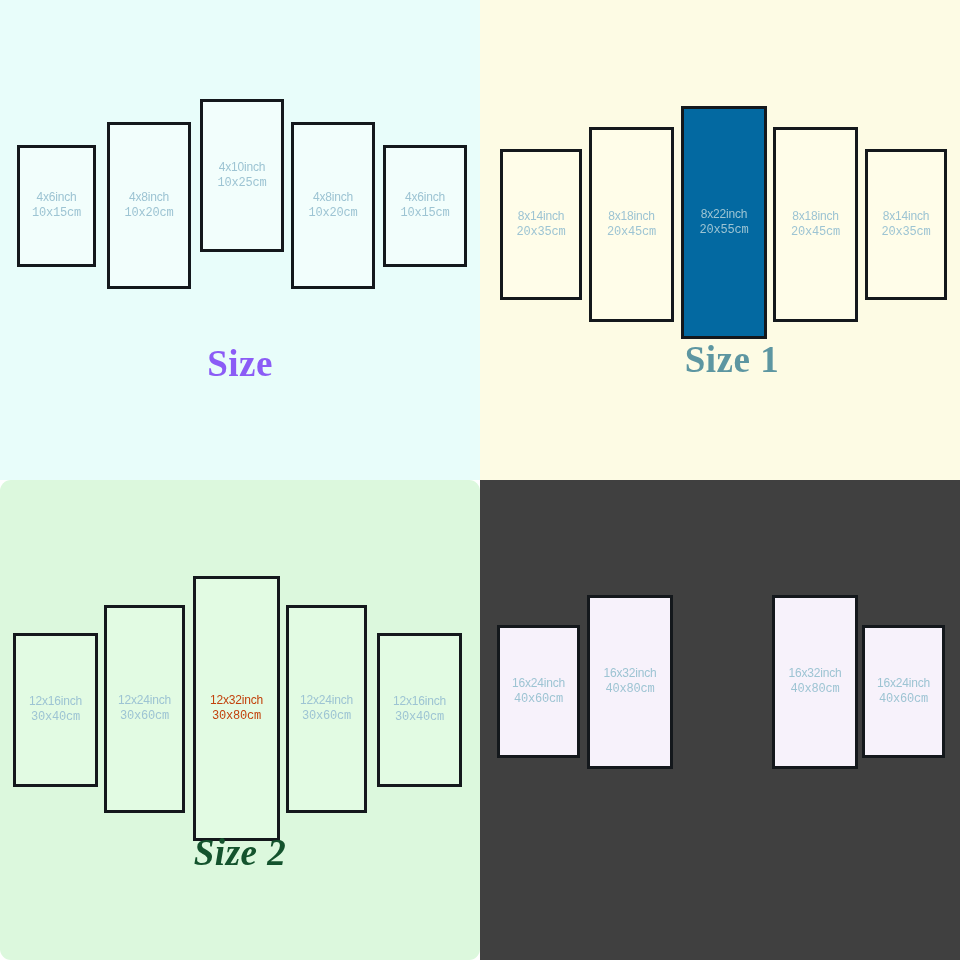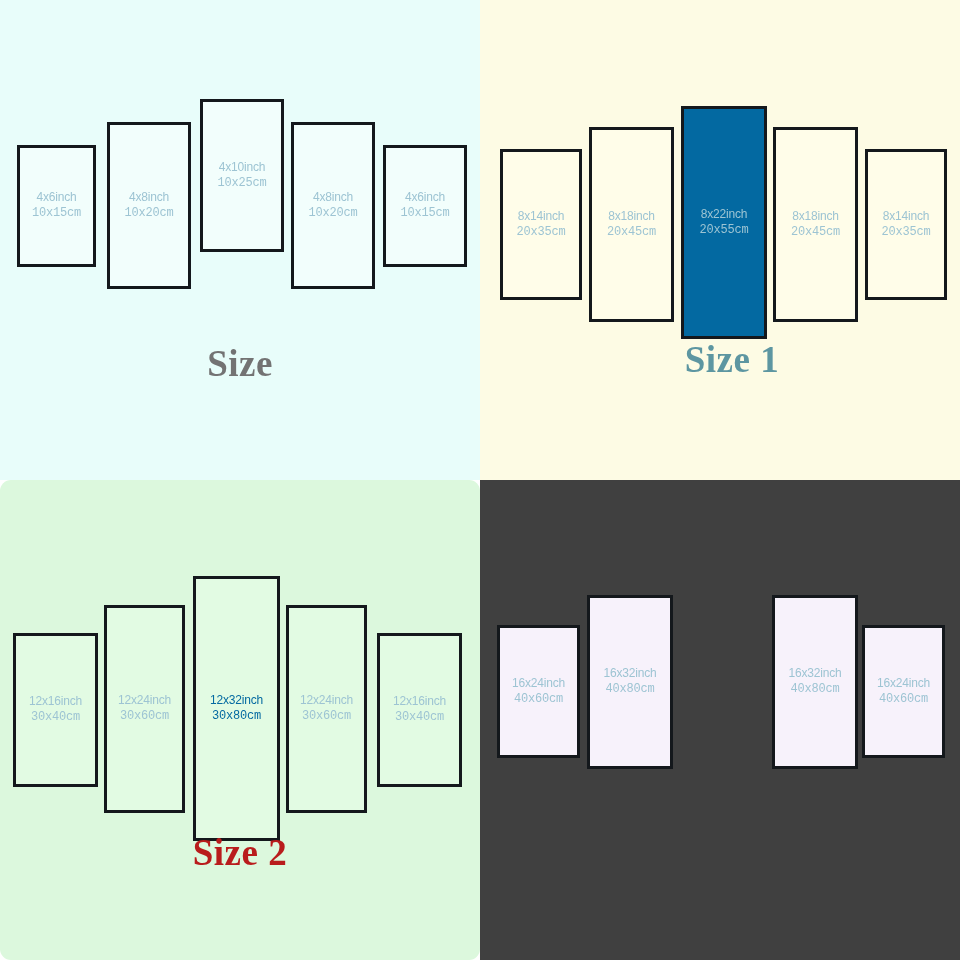--- a/index.html
+++ b/index.html
@@ -83,21 +83,21 @@
         <div class="panel" style="left: 200px; top: 99px; width: 84px; height: 153px; background: rgb(242, 254, 252); border-color: rgb(20, 24, 28);">
           <div class="panel-label" style="color: rgb(157, 196, 211);"><span class="l1">4x10inch</span><span class="l2">10x25cm</span></div>
         </div>
         <div class="panel" style="left: 291px; top: 122px; width: 84px; height: 167px; background: rgb(242, 254, 252); border-color: rgb(20, 24, 28);">
           <div class="panel-label" style="color: rgb(157, 196, 211);"><span class="l1">4x8inch</span><span class="l2">10x20cm</span></div>
         </div>
         <div class="panel" style="left: 383px; top: 145px; width: 84px; height: 122px; background: rgb(242, 254, 252); border-color: rgb(20, 24, 28);">
           <div class="panel-label" style="color: rgb(157, 196, 211);"><span class="l1">4x6inch</span><span class="l2">10x15cm</span></div>
         </div>
       </div>
-      <div class="quadrant-title" style="top: 342px; color: #737373;">Size</div>
+      <div class="quadrant-title" style="top: 342px; color: #8b5cf6;">Size</div>
     </div>
     <div class="quadrant" style="background: rgb(253, 251, 228);">
       <div class="panels">
         <div class="panel" style="left: 20px; top: 149px; width: 82px; height: 151px; background: rgb(255, 253, 233); border-color: rgb(20, 24, 28);">
           <div class="panel-label" style="color: rgb(157, 196, 211);"><span class="l1">8x14inch</span><span class="l2">20x35cm</span></div>
         </div>
         <div class="panel" style="left: 109px; top: 127px; width: 85px; height: 195px; background: rgb(255, 253, 233); border-color: rgb(20, 24, 28);">
           <div class="panel-label" style="color: rgb(157, 196, 211);"><span class="l1">8x18inch</span><span class="l2">20x45cm</span></div>
         </div>
         <div class="panel" style="left: 201px; top: 106px; width: 86px; height: 233px; background: #0369a1; border-color: rgb(20, 24, 28);">
@@ -114,30 +114,30 @@
     </div>
     <div class="quadrant" style="background: rgb(220, 248, 221); border-radius: 11px;">
       <div class="panels">
         <div class="panel" style="left: 13px; top: 153px; width: 85px; height: 154px; background: rgb(226, 251, 227); border-color: rgb(20, 24, 28);">
           <div class="panel-label" style="color: rgb(157, 196, 211);"><span class="l1">12x16inch</span><span class="l2">30x40cm</span></div>
         </div>
         <div class="panel" style="left: 104px; top: 125px; width: 81px; height: 208px; background: rgb(226, 251, 227); border-color: rgb(20, 24, 28);">
           <div class="panel-label" style="color: rgb(157, 196, 211);"><span class="l1">12x24inch</span><span class="l2">30x60cm</span></div>
         </div>
         <div class="panel" style="left: 193px; top: 96px; width: 87px; height: 265px; background: rgb(226, 251, 227); border-color: rgb(20, 24, 28);">
-          <div class="panel-label" style="color: #0369a1;"><span class="l1">12x32inch</span><span class="l2">30x80cm</span></div>
+          <div class="panel-label" style="color: #c2410c;"><span class="l1">12x32inch</span><span class="l2">30x80cm</span></div>
         </div>
         <div class="panel" style="left: 286px; top: 125px; width: 81px; height: 208px; background: rgb(226, 251, 227); border-color: rgb(20, 24, 28);">
           <div class="panel-label" style="color: rgb(157, 196, 211);"><span class="l1">12x24inch</span><span class="l2">30x60cm</span></div>
         </div>
         <div class="panel" style="left: 377px; top: 153px; width: 85px; height: 154px; background: rgb(226, 251, 227); border-color: rgb(20, 24, 28);">
           <div class="panel-label" style="color: rgb(157, 196, 211);"><span class="l1">12x16inch</span><span class="l2">30x40cm</span></div>
         </div>
       </div>
-      <div class="quadrant-title" style="top: 351px; color: #b91c1c;">Size 2</div>
+      <div class="quadrant-title" style="top: 351px; color: #14532d; font-style: italic;">Size 2</div>
     </div>
     <div class="quadrant" style="background: #404040;">
       <div class="panels">
         <div class="panel" style="left: 17px; top: 145px; width: 83px; height: 133px; background: rgb(247, 242, 251); border-color: rgb(20, 24, 28);">
           <div class="panel-label" style="color: rgb(157, 196, 211);"><span class="l1">16x24inch</span><span class="l2">40x60cm</span></div>
         </div>
         <div class="panel" style="left: 107px; top: 115px; width: 86px; height: 174px; background: rgb(247, 242, 251); border-color: rgb(20, 24, 28);">
           <div class="panel-label" style="color: rgb(157, 196, 211);"><span class="l1">16x32inch</span><span class="l2">40x80cm</span></div>
         </div>
         <div class="panel" style="left: 292px; top: 115px; width: 86px; height: 174px; background: rgb(247, 242, 251); border-color: rgb(20, 24, 28);">

